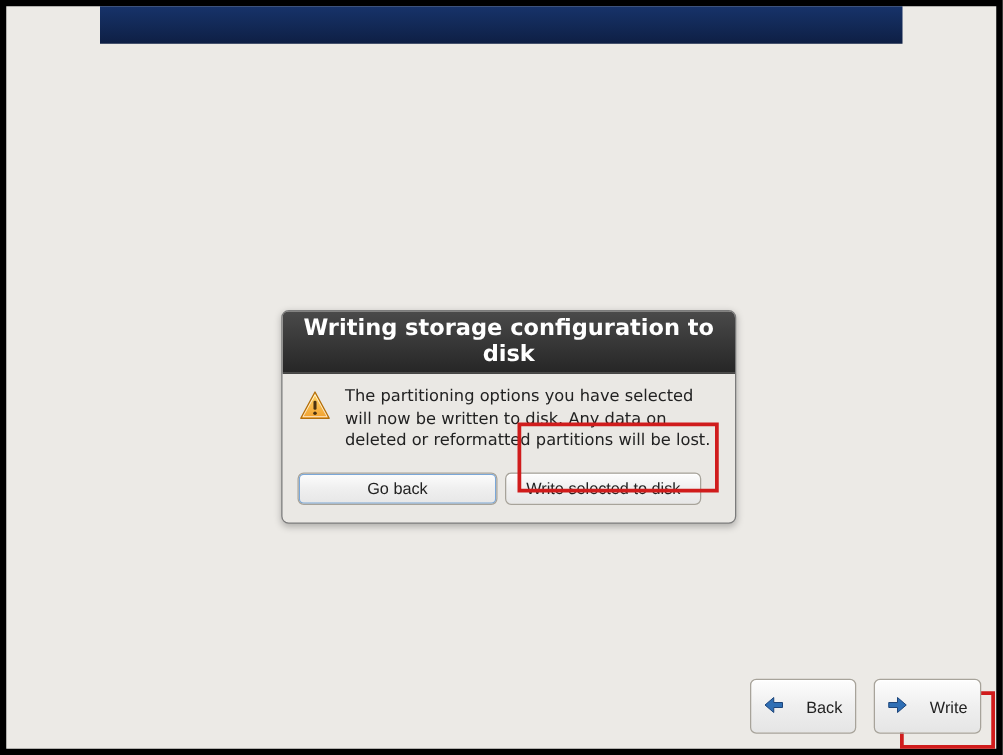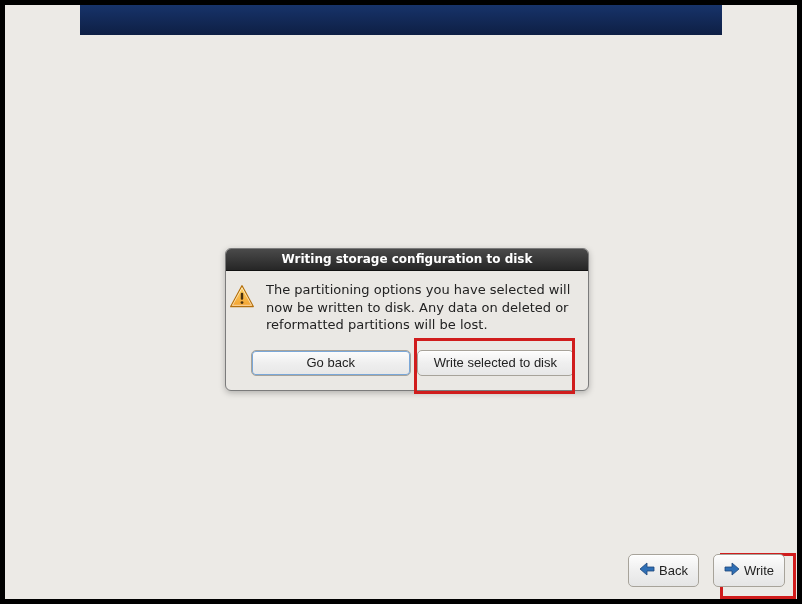--- a/index.html
+++ b/index.html
@@ -36,48 +36,48 @@
     background: #eae8e4;
     border: 1px solid #7b7b7b;
     border-radius: 6px;
     box-shadow: 0 2px 6px rgba(0,0,0,0.25);
     overflow: hidden;
   }
   .dialog-title {
     background: linear-gradient(180deg, #4a4a4a 0%, #262626 100%);
     color: #fff;
     font-weight: bold;
-    font-size: 12px;
+    font-size: 18px;
     text-align: center;
     padding: 3px 0 4px 0;
     border-bottom: 1px solid #111;
   }
   .dialog-body {
-    padding: 10px 14px 14px 2px;
+    padding: 10px 14px 14px 12px;
     border-radius: 25px;
   }
   .dialog-row {
     display: flex;
     align-items: flex-start;
     gap: 10px;
   }
   .warn-icon {
     flex: 0 0 auto;
     margin-top: 2px;
   }
   .dialog-text {
     font-size: 13px;
     color: #222;
     line-height: 1.35;
   }
   .dialog-buttons {
     display: flex;
     gap: 6px;
     margin-top: 16px;
-    justify-content: flex-end;
+    justify-content: flex-start;
   }
   .gtk-btn {
     display: inline-flex;
     align-items: center;
     justify-content: center;
     gap: 4px;
     height: 26px;
     padding: 0 16px;
     font-size: 13px;
     color: #222;
@@ -100,22 +100,22 @@
     position: absolute;
     right: 12px;
     bottom: 12px;
     display: flex;
     gap: 14px;
   }
   .nav-btn {
     display: inline-flex;
     align-items: center;
     justify-content: center;
-    gap: 4px;
-    height: 33px;
+    gap: 18px;
+    height: 44px;
     padding: 0 10px;
     font-size: 13px;
     color: #222;
     background: linear-gradient(180deg, #fdfdfd 0%, #efefef 50%, #e5e5e5 100%);
     border: 1px solid #a7a39a;
     border-radius: 5px;
     box-shadow: inset 0 1px 0 #fff;
     cursor: pointer;
   }
   .arrow-icon {

